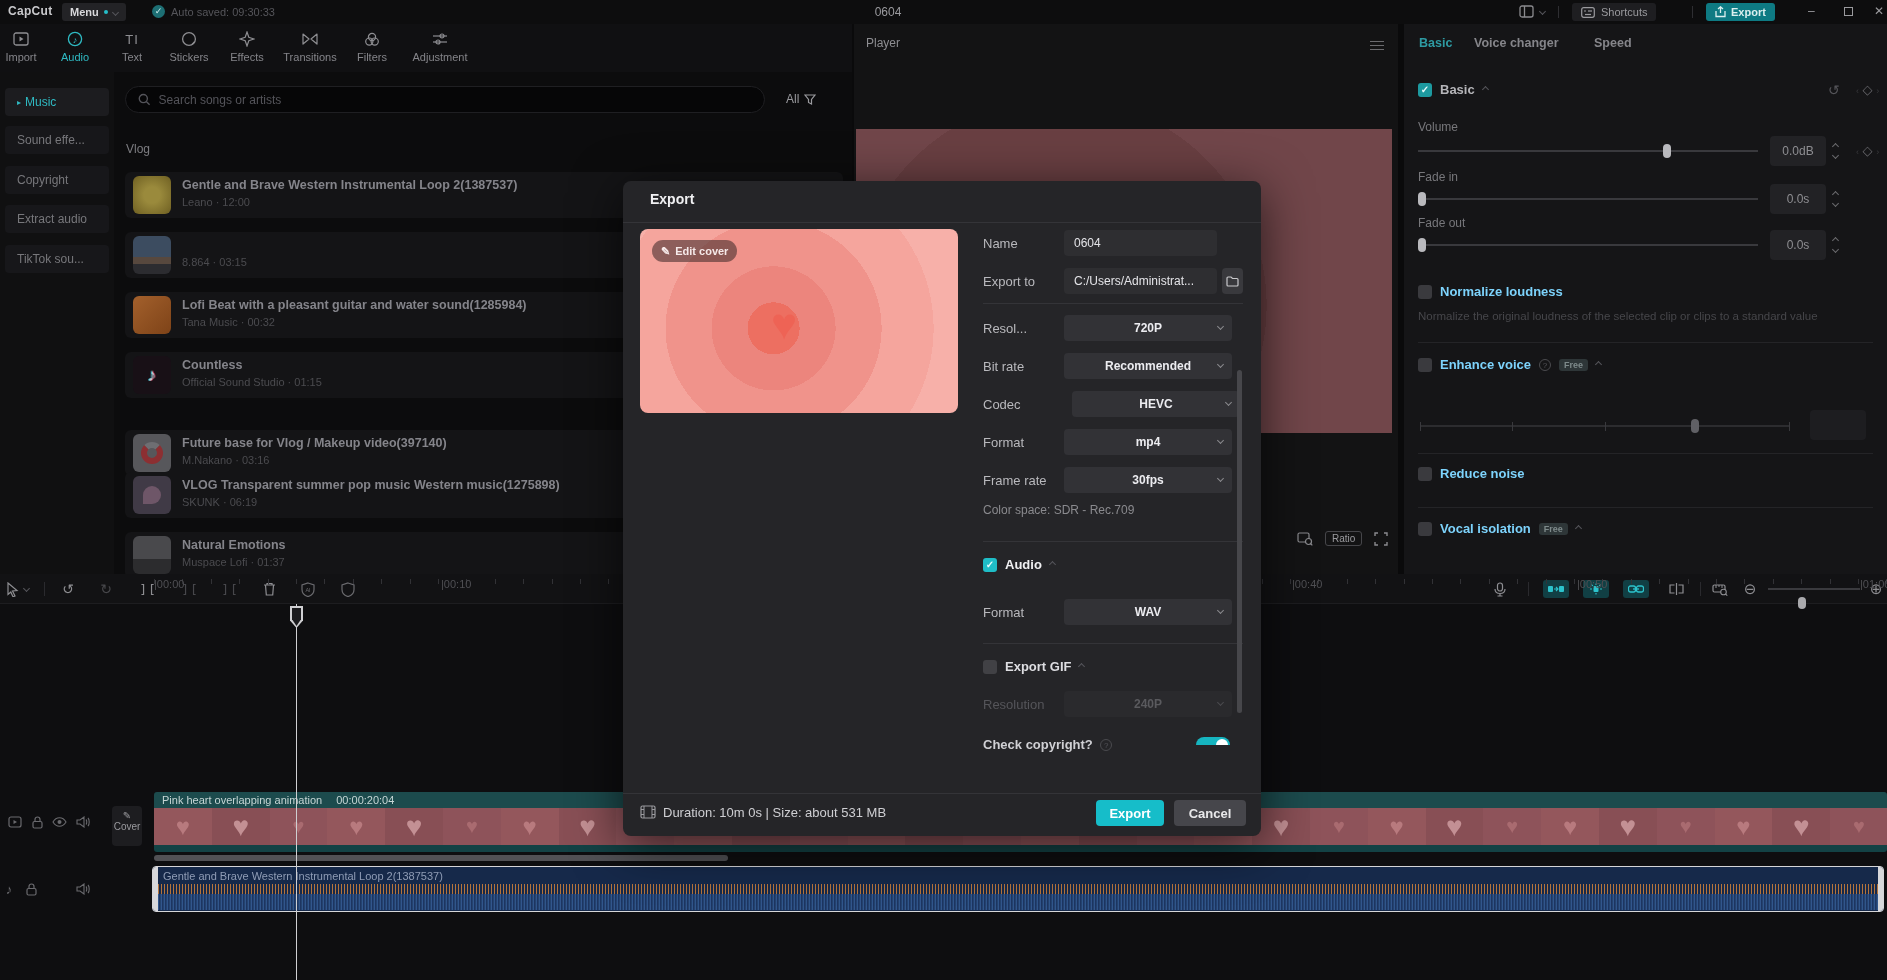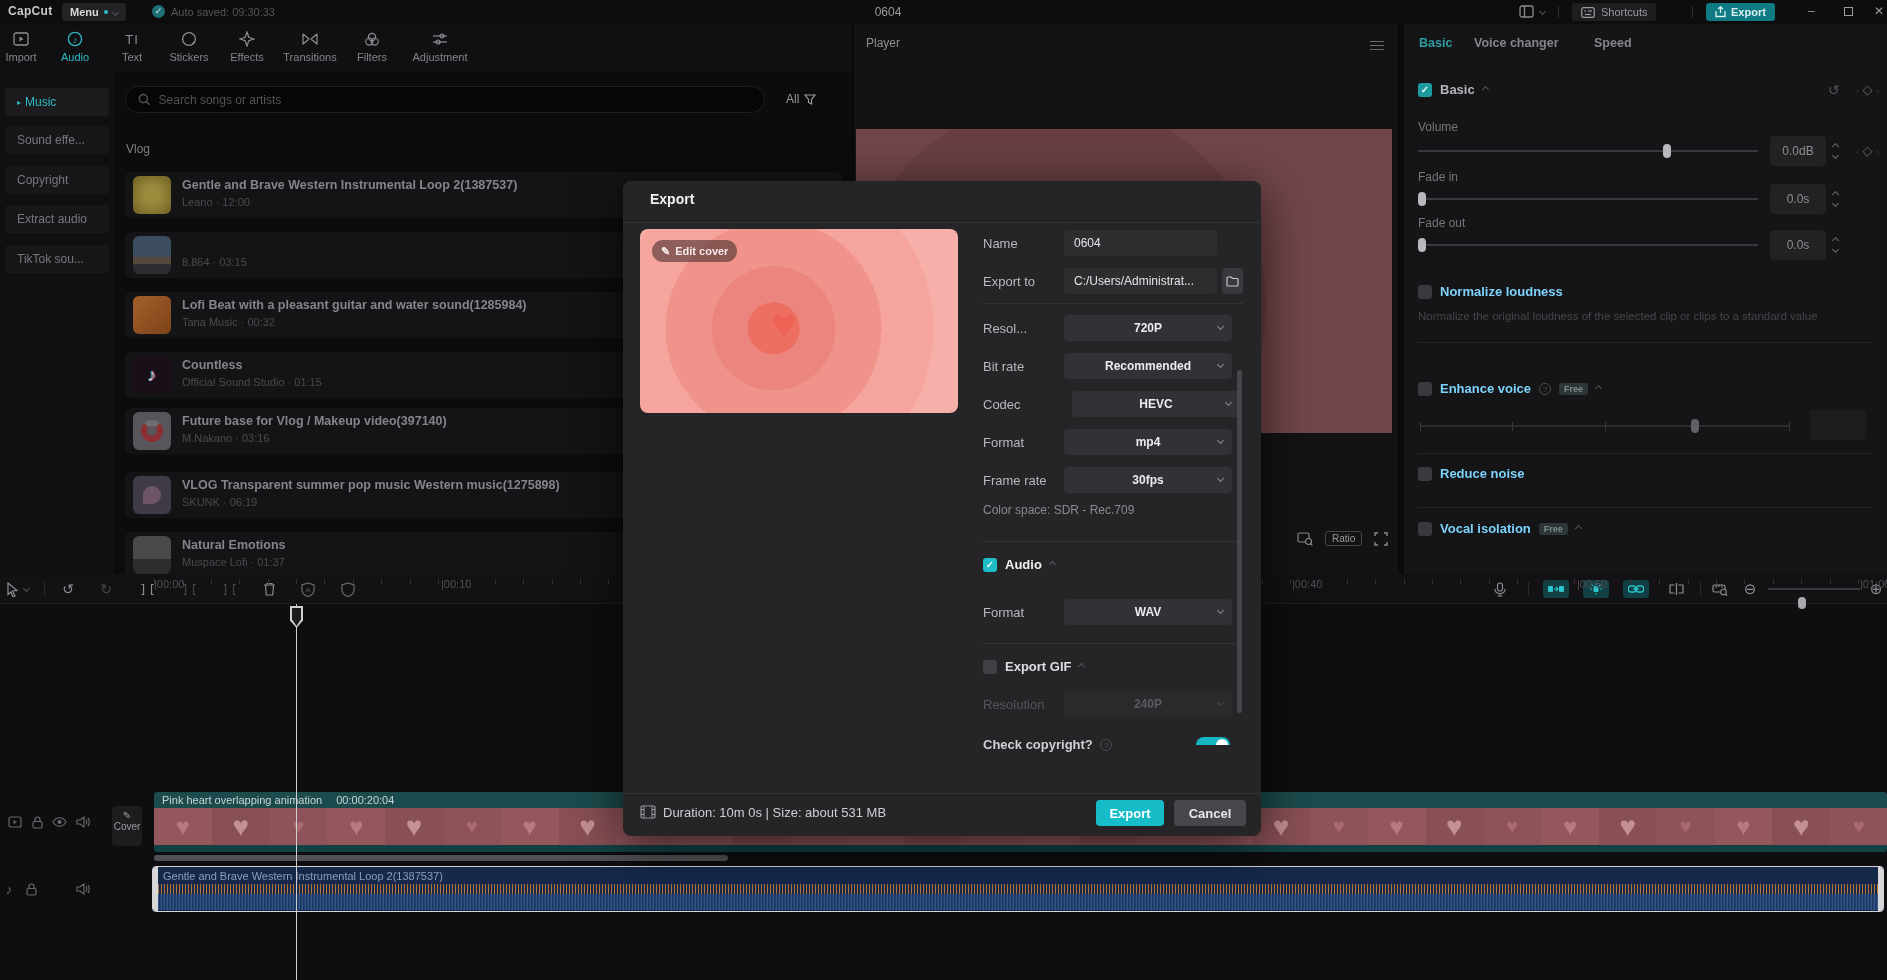--- a/index.html
+++ b/index.html
@@ -316,21 +316,21 @@
     <div class="abs m-row" style="top:220px;">
       <div class="abs m-thumb th3"></div>
       <div class="abs m-title">Lofi Beat with a pleasant guitar and water sound(1285984)</div>
       <div class="abs m-sub">Tana Music · 00:32</div>
     </div>
     <div class="abs m-row" style="top:280px;">
       <div class="abs m-thumb th4">♪</div>
       <div class="abs m-title">Countless</div>
       <div class="abs m-sub">Official Sound Studio · 01:15</div>
     </div>
-    <div class="abs m-row" style="top:336px;">
+    <div class="abs m-row" style="top:358px;">
       <div class="abs m-thumb th5">
           <i></i>
         </div>
       <div class="abs m-title">Future base for Vlog / Makeup video(397140)</div>
       <div class="abs m-sub">M.Nakano · 03:16</div>
     </div>
     <div class="abs m-row" style="top:400px;">
       <div class="abs m-thumb th6">
           <i></i>
         </div>
@@ -409,21 +409,21 @@
         <span class="chv"></span>
       </div>
 
     <div class="abs row-hd" style="left:14px;top:260px;">
       <span class="cb"></span>
       <span class="hd-lb">Normalize loudness</span>
     </div>
     <div class="abs desc" style="left:14px;top:286px;">Normalize the original loudness of the selected clip or clips to a standard value</div>
     <div class="divider" style="top:318px;"></div>
 
-    <div class="abs row-hd" style="left:14px;top:333px;margin-top:24px;">
+    <div class="abs row-hd" style="left:14px;top:333px;">
       <span class="cb"></span>
       <span class="hd-lb">Enhance voice</span>
       <span class="qm">?</span>
       <span class="badge">Free</span>
       <span class="chv up dim"></span>
     </div>
     <div class="abs sl-track dis" style="left:16px;top:401px;width:370px;">
       <div class="tick" style="left:0;"></div>
         <div class="tick" style="left:92px;"></div>
         <div class="tick" style="left:185px;"></div>

